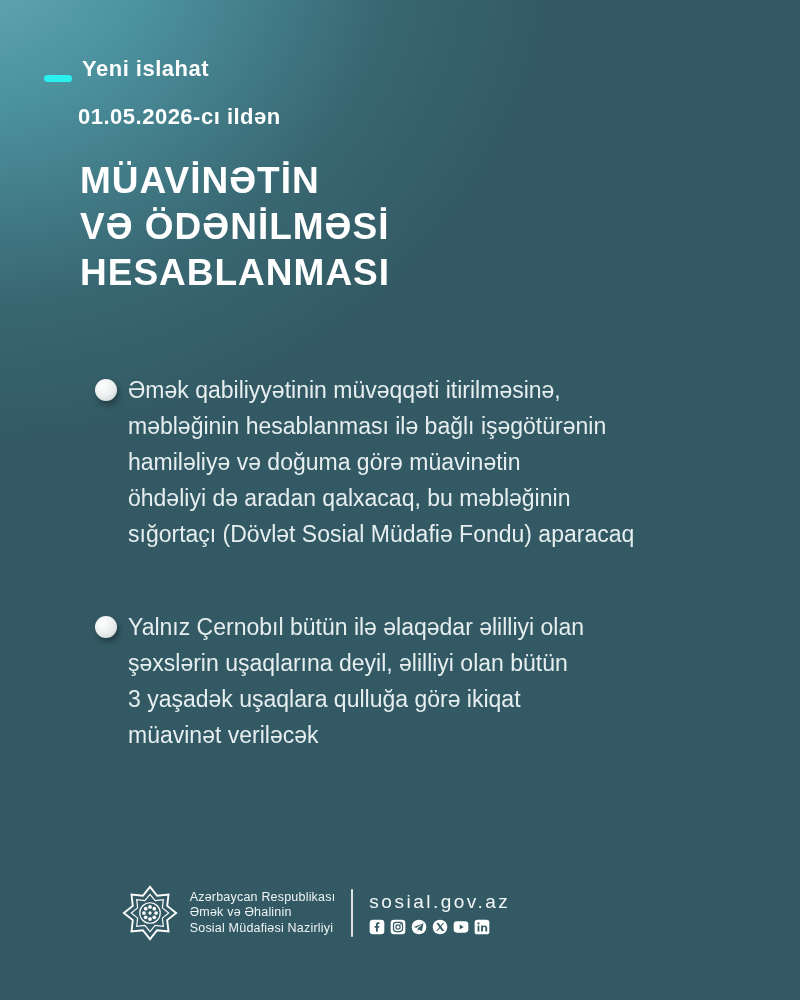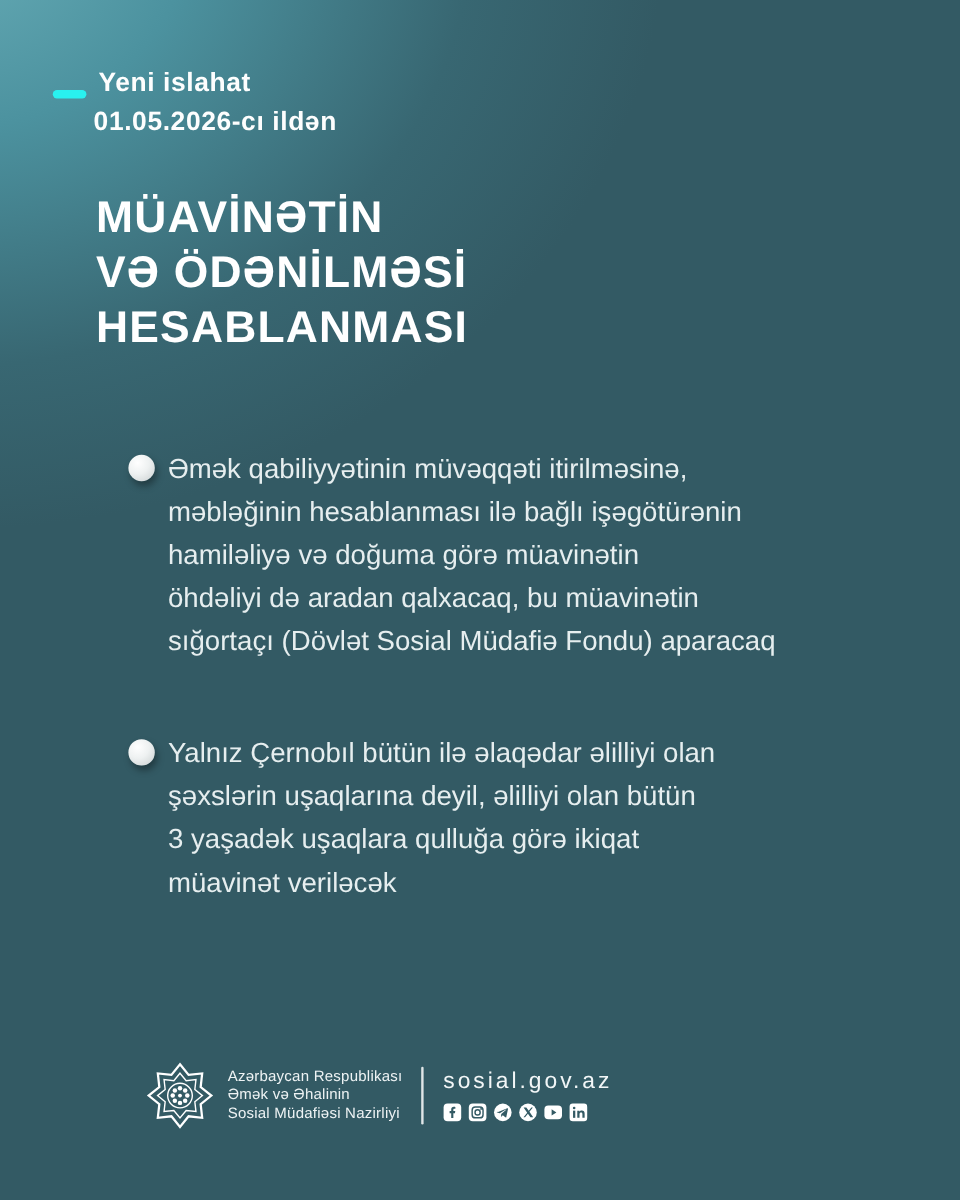--- a/index.html
+++ b/index.html
@@ -11,28 +11,28 @@
       radial-gradient(900px 760px at -40px -60px,
         #68adb7 0%, #4c929f 22%, #386772 48%, #335a64 66%),
       #335a64;
     color:#fff;
   }
 
   
   .tag-row{position:absolute;left:44px;top:56px;display:flex;align-items:flex-end;gap:10px;}
   .tag-dash{width:28px;height:7px;border-radius:4px;background:#29f1ef;}
   .tag-label{font-size:22px;font-weight:700;letter-spacing:0.5px;color:#fdfefe;}
-  .tag-date{position:absolute;left:78px;top:88px;font-size:22px;font-weight:700;letter-spacing:0.5px;color:#fdfefe;}
+  .tag-date{position:absolute;left:78px;top:104px;font-size:22px;font-weight:700;letter-spacing:0.5px;color:#fdfefe;}
 
   
   .title{position:absolute;left:80px;top:158px;line-height:46px;font-size:37px;font-weight:800;letter-spacing:1px;color:#ffffff;}
   .title div{white-space:nowrap;}
 
   
-  .bullets{position:absolute;left:107px;top:372px;width:640px;}
+  .bullets{position:absolute;left:95px;top:372px;width:640px;}
   .bullet{display:flex;align-items:flex-start;margin-bottom:57px;}
   .bullet-dot{
     flex:0 0 auto;width:22px;height:22px;border-radius:50%;
     margin-top:7px;margin-right:11px;
     background:radial-gradient(circle at 35% 30%, #ffffff 0%, #eef1f1 45%, #c9cfd0 100%);
     box-shadow:2px 4px 6px rgba(0,0,0,0.35);
   }
   .bullet-lines{font-size:23px;line-height:36px;font-weight:400;color:#e6eeef;}
 
   
@@ -63,21 +63,21 @@
 </div>
 
 <div class="bullets">
 
   <div class="bullet">
     <span class="bullet-dot"></span>
     <div class="bullet-lines">
       <div>Əmək qabiliyyətinin müvəqqəti itirilməsinə,</div>
       <div>məbləğinin hesablanması ilə bağlı işəgötürənin</div>
       <div>hamiləliyə və doğuma görə müavinətin</div>
-      <div>öhdəliyi də aradan qalxacaq, bu müavinətin</div>
+      <div>öhdəliyi də aradan qalxacaq, bu məbləğinin</div>
       <div>sığortaçı (Dövlət Sosial Müdafiə Fondu) aparacaq</div>
     </div>
   </div>
 
   <div class="bullet">
     <span class="bullet-dot"></span>
     <div class="bullet-lines">
       <div>Yalnız Çernobıl bütün ilə əlaqədar əlilliyi olan</div>
       <div>şəxslərin uşaqlarına deyil, əlilliyi olan bütün</div>
       <div>3 yaşadək uşaqlara qulluğa görə ikiqat</div>

